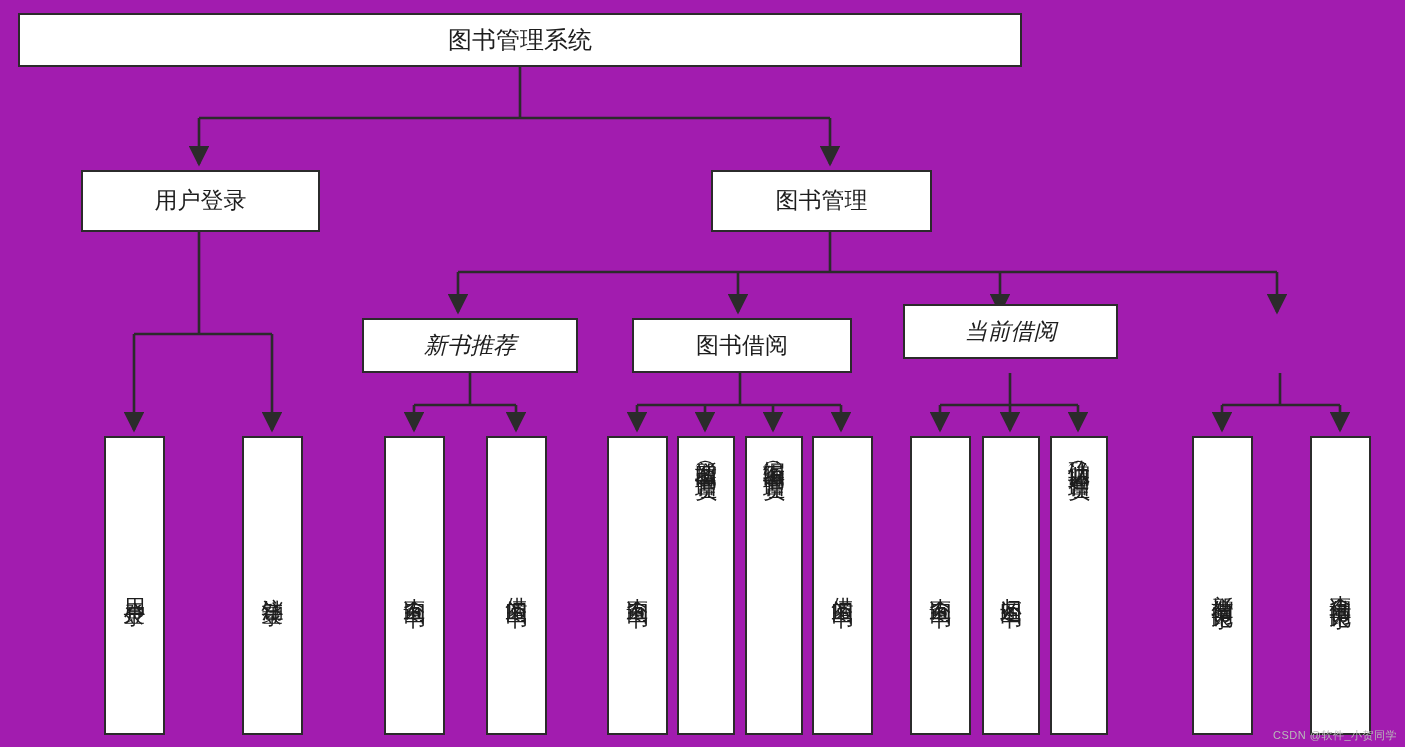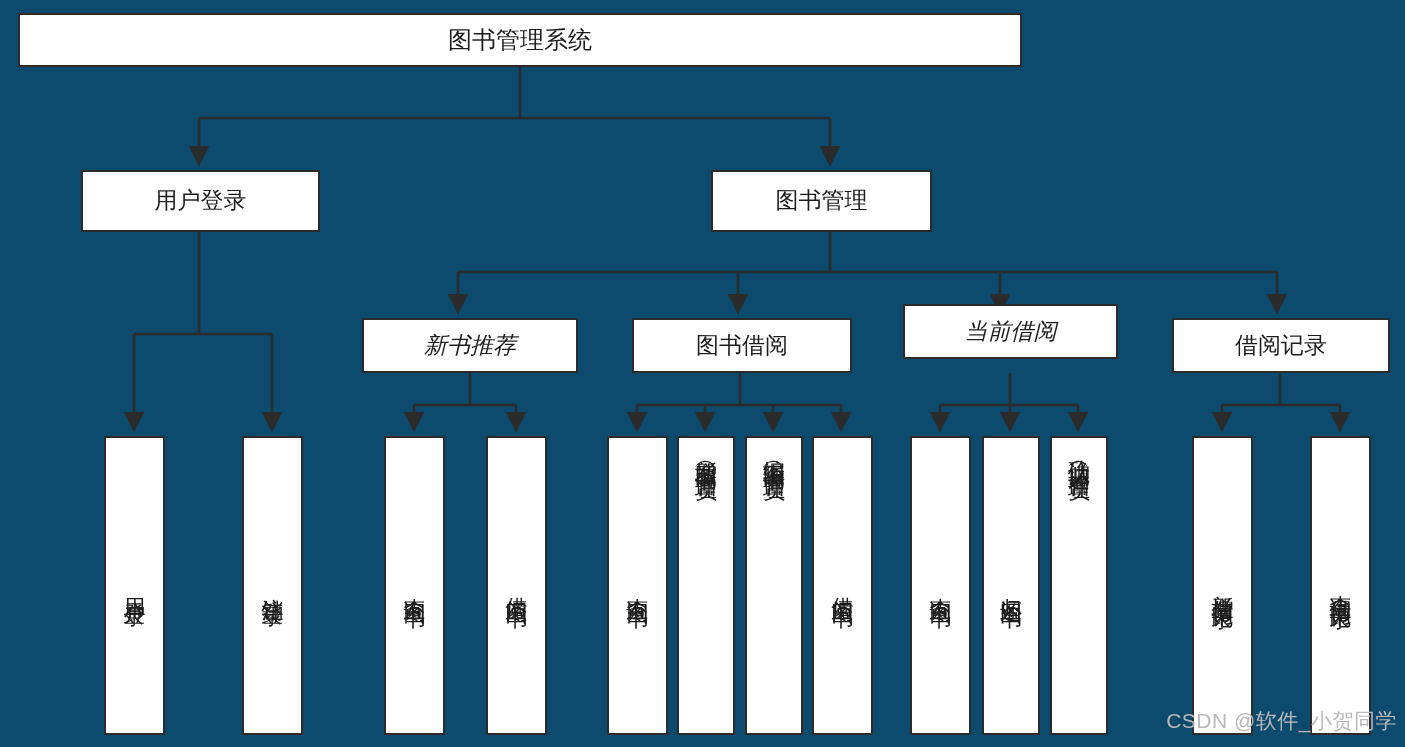--- a/index.html
+++ b/index.html
@@ -8,21 +8,21 @@
     padding: 0;
     background: #ffffff;
   }
   body {
     font-family: "Liberation Sans", "DejaVu Sans", sans-serif;
   }
   #canvas {
     position: relative;
     width: 1405px;
     height: 747px;
-    background: #0c4a6e;
+    background: #a21caf;
     overflow: hidden;
   }
   #edges {
     position: absolute;
     left: 0;
     top: 0;
     width: 1405px;
     height: 747px;
     pointer-events: none;
   }
@@ -63,22 +63,22 @@
     white-space: nowrap;
     display: block;
   }
   .node.v.center {
     align-items: center;
     padding-top: 0;
   }
   #watermark {
     position: absolute;
     right: 8px;
-    bottom: 12px;
-    font-size: 21px;
+    bottom: 4px;
+    font-size: 11px;
     color: #b9b9b9;
     letter-spacing: 0.5px;
     z-index: 3;
     white-space: nowrap;
   }
 </style>
 </head>
 <body>
 
 <div id="canvas">
@@ -146,23 +146,20 @@
 
   <div class="node h" style="left:362px; top:318px; width:216px; height:55px;font-style:italic;">
     <span class="label">新书推荐</span>
   </div>
   <div class="node h" style="left:632px; top:318px; width:220px; height:55px;">
     <span class="label">图书借阅</span>
   </div>
   <div class="node h" style="left:903px; top:304px; width:215px; height:55px;font-style:italic;">
     <span class="label">当前借阅</span>
   </div>
-  <div class="node h" style="left:1172px; top:318px; width:218px; height:55px;">
-    <span class="label">借阅记录</span>
-  </div>
 
   <div class="node v center" style="left:104px; top:436px; width:61px; height:299px;">
     <span class="label">用户登录</span>
   </div>
   <div class="node v center" style="left:242px; top:436px; width:61px; height:299px;">
     <span class="label">注销登录</span>
   </div>
 
   <div class="node v center" style="left:384px; top:436px; width:61px; height:299px;">
     <span class="label">查询图书</span>

